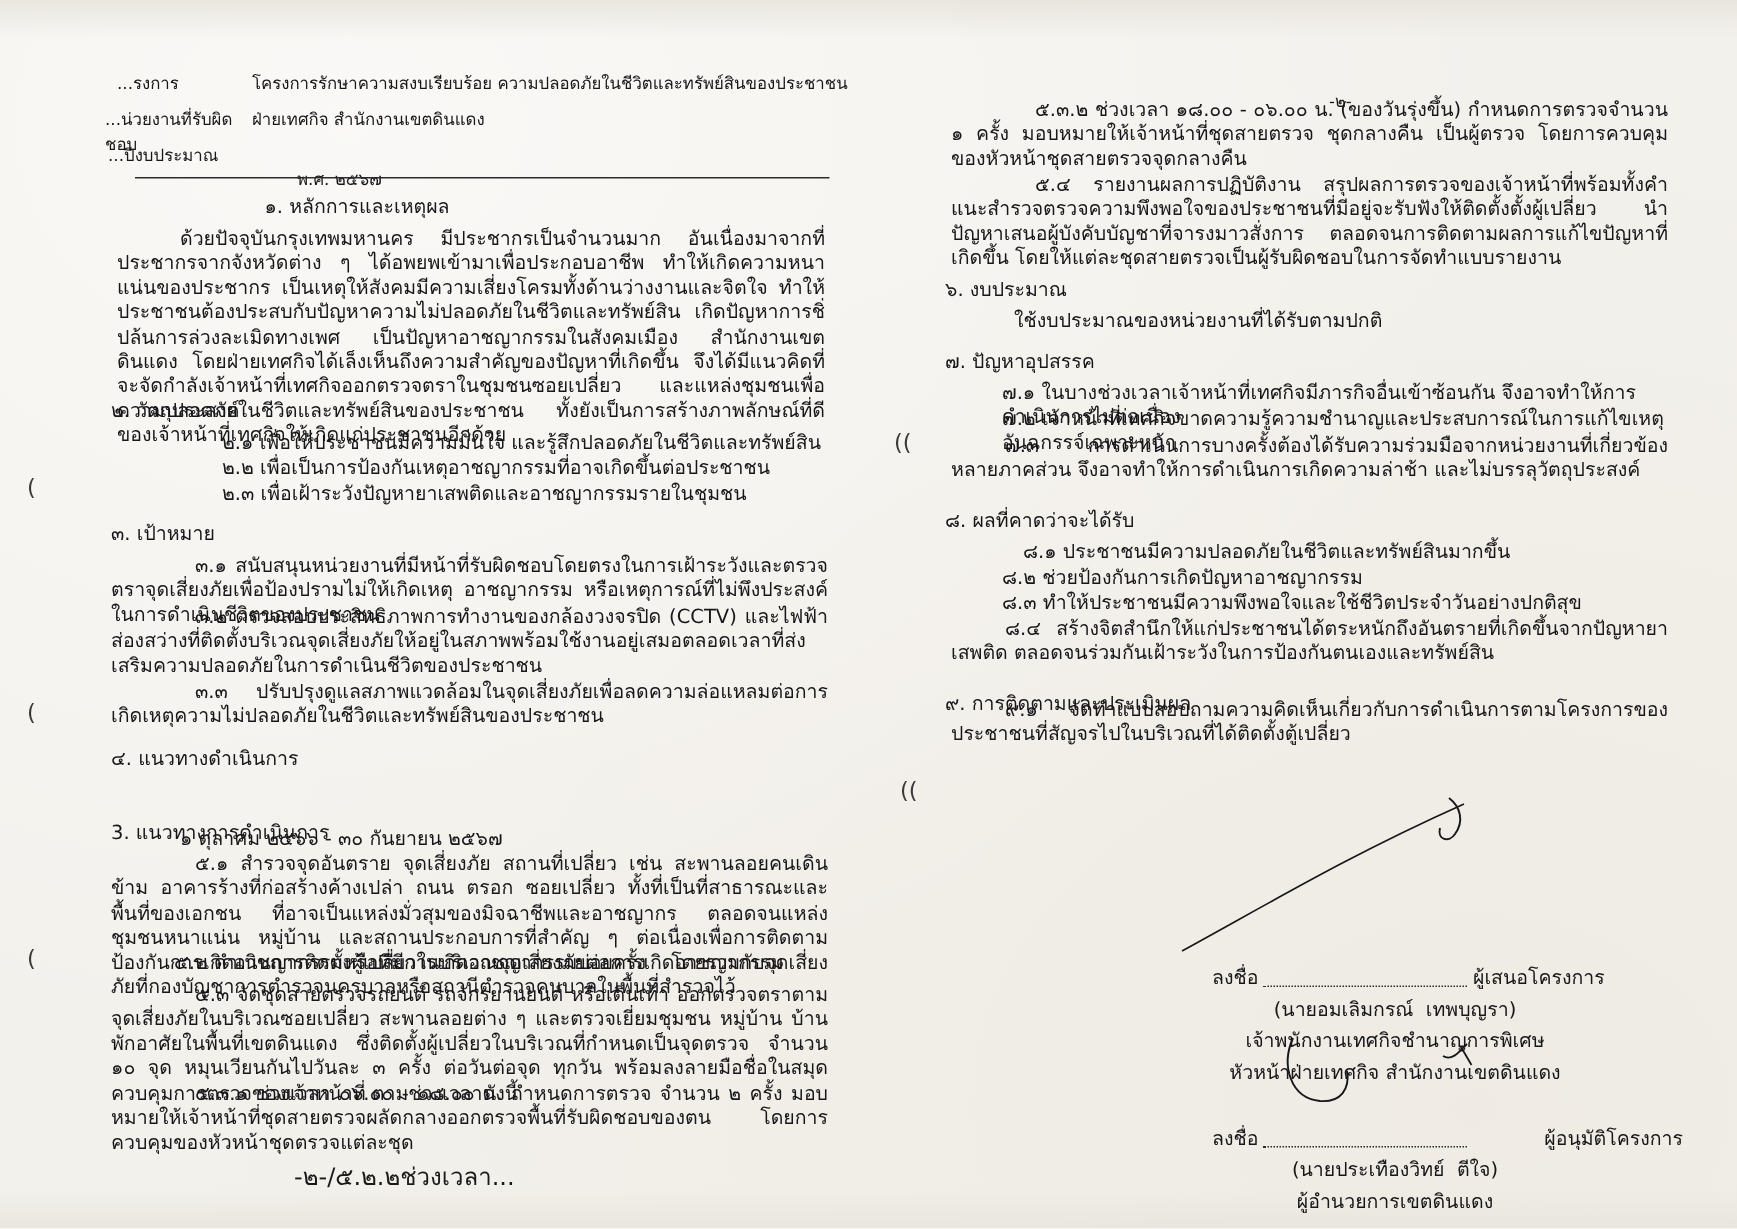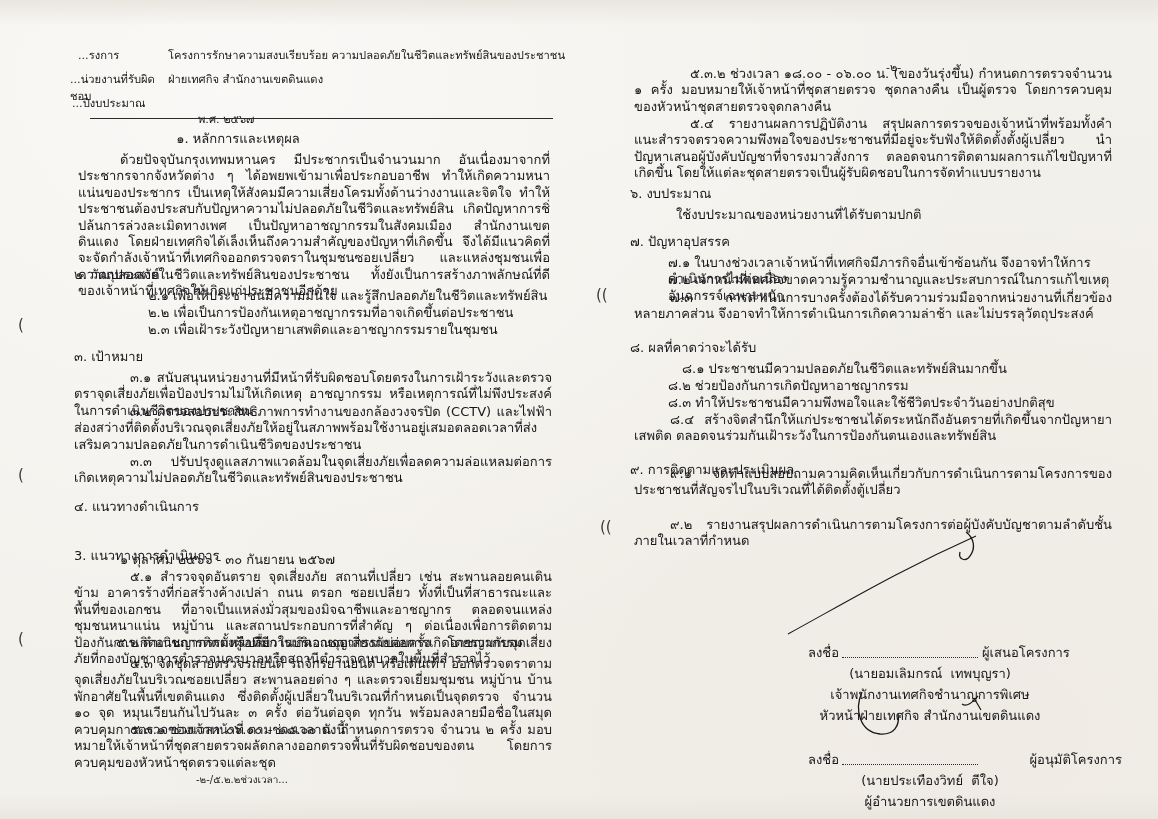--- a/index.html
+++ b/index.html
@@ -64,21 +64,21 @@
     position: absolute;
     font-size: 11px;
   }
   .sidemark {
     position: absolute;
     font-size: 15px;
     color: #3a3a3a;
   }
   .footnote {
     position: absolute;
-    font-size: 10px;
+    font-size: 16px;
   }
   .scan-edge-top {
     position: absolute;
     left: 0; top: 0; width: 1158px; height: 26px;
     background: linear-gradient(to bottom, #e9e6df, rgba(243,241,236,0));
     pointer-events: none;
   }
   .scan-edge-bottom {
     position: absolute;
     left: 0; bottom: 0; width: 1158px; height: 26px;
@@ -152,21 +152,20 @@
     <div class="txt just" style="left:14px; top:290px; width:478px; text-indent:36px;">๗.๓ การดำเนินการบางครั้งต้องได้รับความร่วมมือจากหน่วยงานที่เกี่ยวข้องหลายภาคส่วน จึงอาจทำให้การดำเนินการเกิดความล่าช้า และไม่บรรลุวัตถุประสงค์</div>
 
     <div class="txt" style="left:10px; top:340px; width:300px;">๘. ผลที่คาดว่าจะได้รับ</div>
     <div class="txt" style="left:48px; top:361px; width:450px;margin-left:14px;">๘.๑ ประชาชนมีความปลอดภัยในชีวิตและทรัพย์สินมากขึ้น</div>
     <div class="txt" style="left:48px; top:378px; width:450px;">๘.๒ ช่วยป้องกันการเกิดปัญหาอาชญากรรม</div>
     <div class="txt" style="left:48px; top:395px; width:450px;">๘.๓ ทำให้ประชาชนมีความพึงพอใจและใช้ชีวิตประจำวันอย่างปกติสุข</div>
     <div class="txt just" style="left:14px; top:412px; width:478px; text-indent:36px;">๘.๔ สร้างจิตสำนึกให้แก่ประชาชนได้ตระหนักถึงอันตรายที่เกิดขึ้นจากปัญหายาเสพติด ตลอดจนร่วมกันเฝ้าระวังในการป้องกันตนเองและทรัพย์สิน</div>
 
     <div class="txt" style="left:10px; top:462px; width:330px;">๙. การติดตามและประเมินผล</div>
     <div class="txt just" style="left:14px; top:466px; width:478px; text-indent:36px;">๙.๑ จัดทำแบบสอบถามความคิดเห็นเกี่ยวกับการดำเนินการตามโครงการของประชาชนที่สัญจรไปในบริเวณที่ได้ติดตั้งตู้เปลี่ยว</div>
-    <div class="txt just" style="left:14px; top:517px; width:478px; text-indent:36px;">๙.๒ รายงานสรุปผลการดำเนินการตามโครงการต่อผู้บังคับบัญชาตามลำดับชั้นภายในเวลาที่กำหนด</div>
 
     <svg class="swoosh" style="left:160px; top:530px; width:220px; height:110px;" viewBox="0 0 220 110">
       <path d="M8 104 C 70 70, 120 40, 196 6" stroke-width="1.1"></path>
       <path d="M186 2 C 194 8, 196 18, 190 26 C 186 32, 178 30, 180 22" stroke-width="1.3"></path>
     </svg>
     <div class="txt" style="left:188px; top:645px; width:60px;">ลงชื่อ</div>
     <div class="sig-line" style="left:222px; top:657px; width:136px;"></div>
     <div class="txt" style="left:362px; top:645px; width:140px;">ผู้เสนอโครงการ</div>
     <div class="txt center" style="left:160px; top:687px; width:300px;">เจ้าพนักงานเทศกิจชำนาญการพิเศษ</div>
     <div class="txt center" style="left:160px; top:666px; width:300px;">(นายอมเลิมกรณ์  เทพบุญรา)</div>

